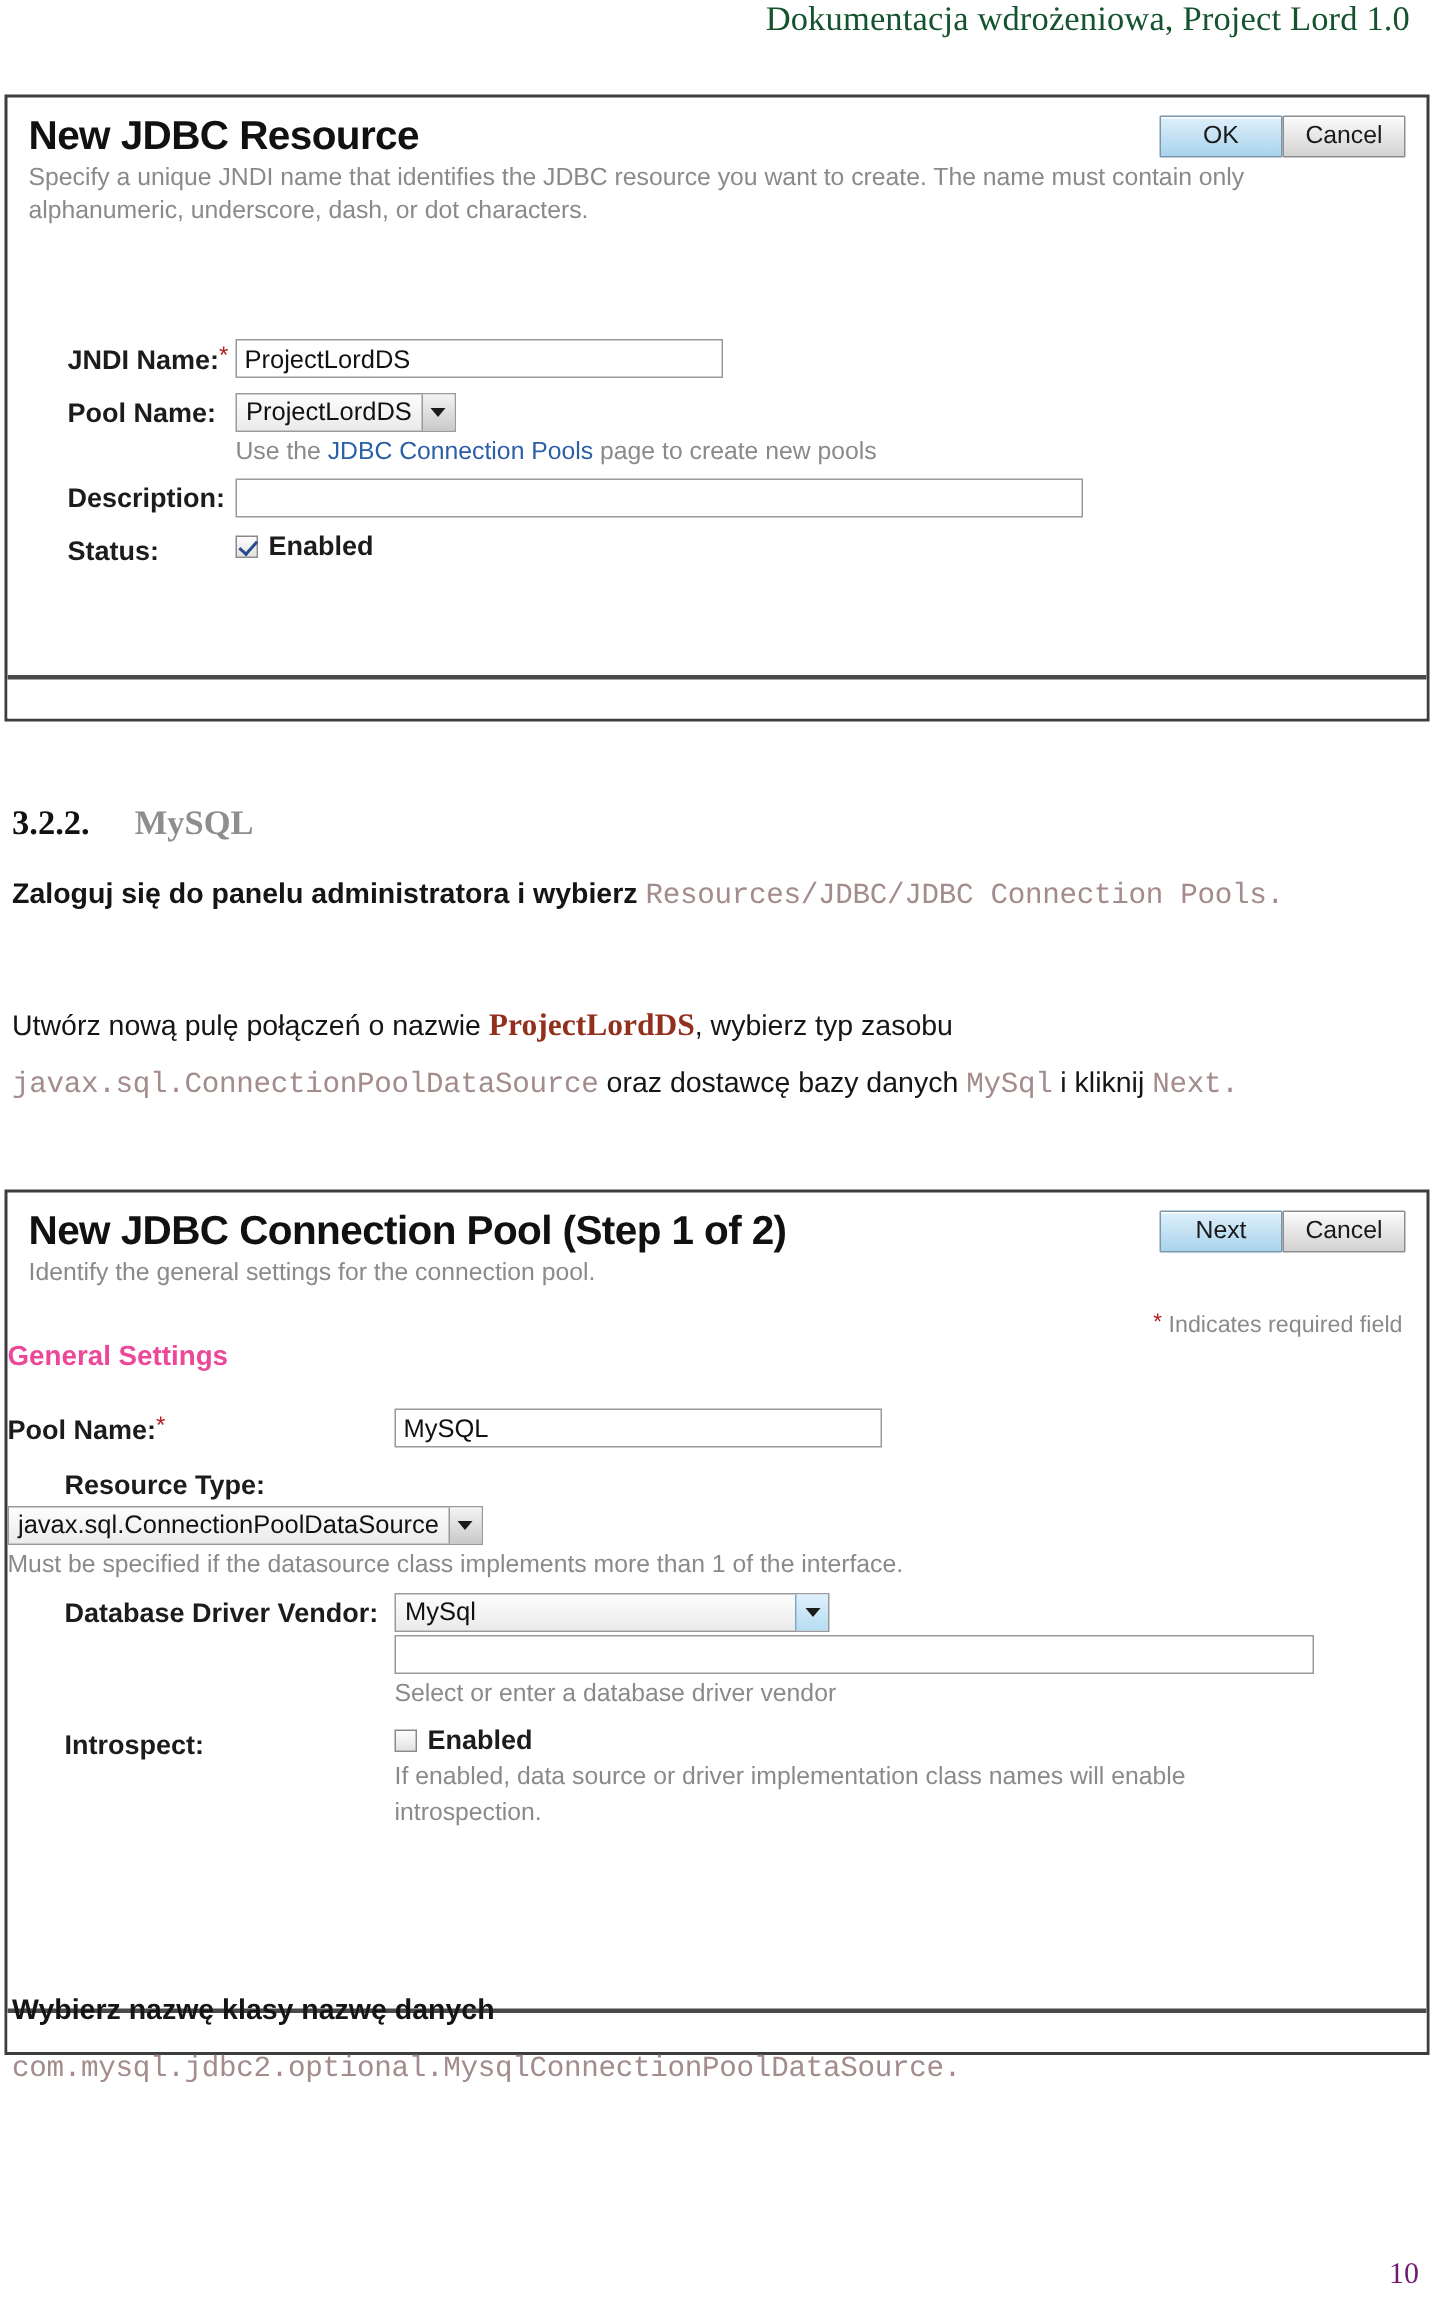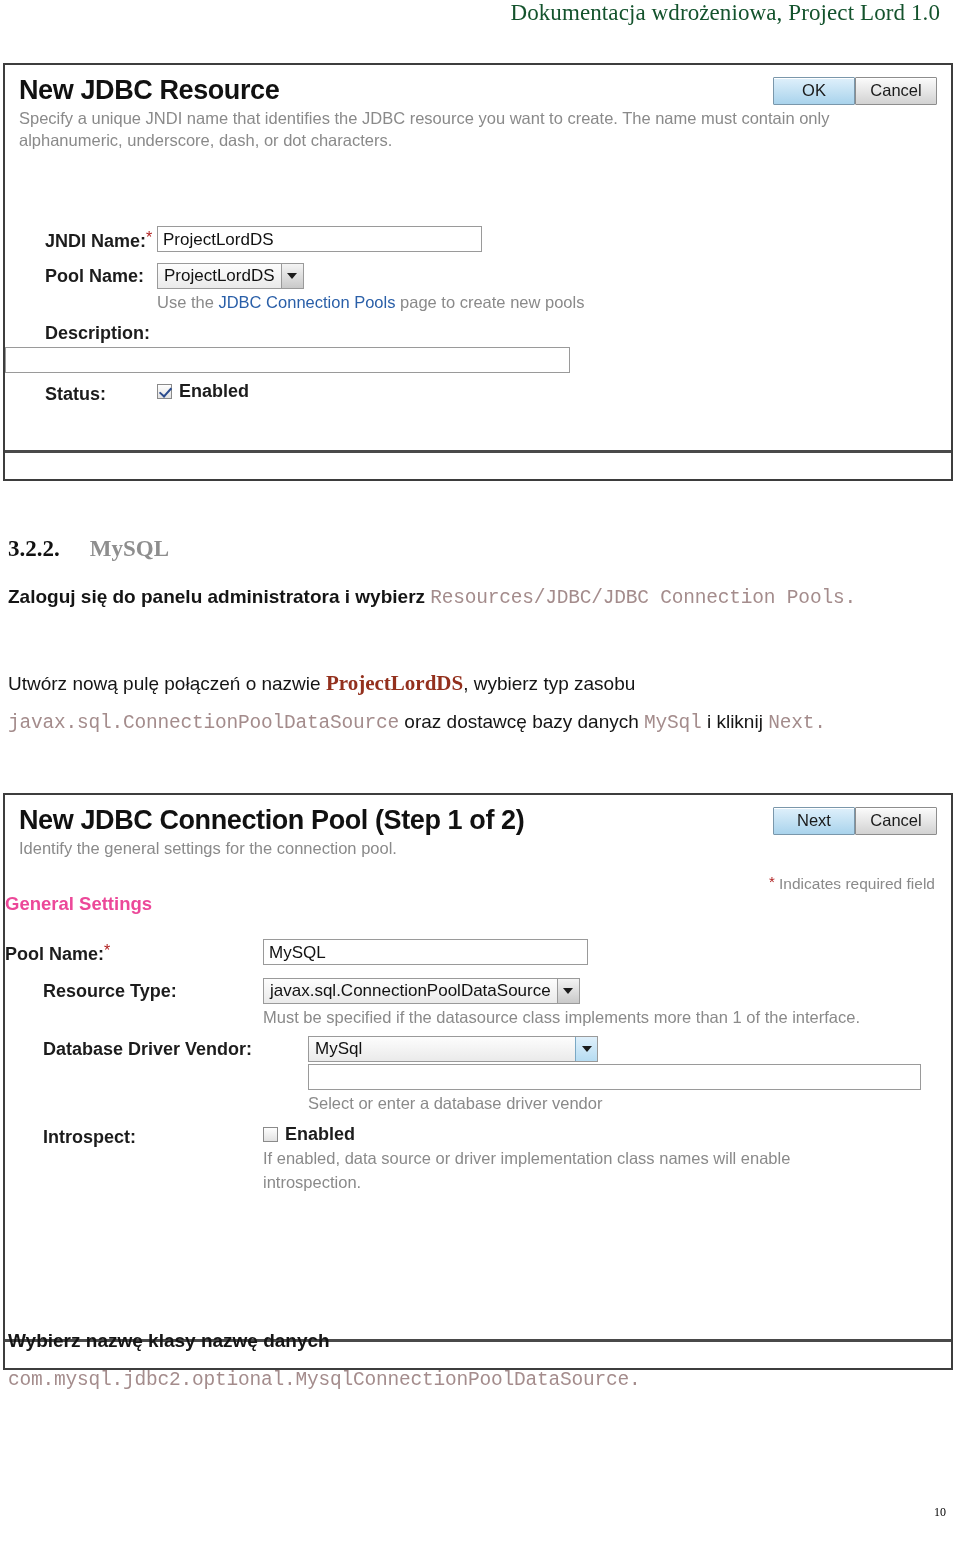--- a/index.html
+++ b/index.html
@@ -227,22 +227,22 @@
     font-family: "Liberation Serif", serif;
     font-weight: bold;
     font-size: 21px;
     color: #93301d;
   }
 
   .pageno {
     position: absolute;
     right: 14px;
     font-family: "Liberation Serif", serif;
-    font-size: 12px;
-    color: #000000;
+    font-size: 20px;
+    color: #701a75;
     margin-left: 39px;
   }
 </style>
 </head>
 <body>
 
 <div class="doc-header">
   <span>Dokumentacja wdrożeniowa, Project Lord 1.0</span>
 </div>
 
@@ -278,21 +278,21 @@
             <span class="carrow">
                 <i class="caret"></i>
               </span>
           </div>
           <div class="hint">
             <span>Use the </span><span class="link">JDBC Connection Pools</span><span> page to create new pools</span>
           </div>
         </div>
       </div>
 
-      <div class="frow" style="margin-bottom:8px; margin-top:6px;flex-direction:column;">
+      <div class="frow" style="margin-bottom:8px; margin-top:6px;">
         <div class="flabel" style="width:152px; padding-left:40px; box-sizing:border-box;">Description:</div>
         <div class="fctrl">
           <div class="textbox" style="width:565px;"></div>
         </div>
       </div>
 
       <div class="frow">
         <div class="flabel" style="width:152px; padding-left:40px; box-sizing:border-box;">Status:</div>
         <div class="fctrl">
           <div class="chk-line">
@@ -343,34 +343,34 @@
 
       <div class="frow" style="margin-bottom:10px;">
         <div class="flabel" style="width:258px; box-sizing:border-box;">
           <span>Pool Name:</span><span class="star">*</span>
         </div>
         <div class="fctrl">
           <div class="textbox" style="width:325px;">MySQL</div>
         </div>
       </div>
 
-      <div class="frow" style="margin-bottom:6px;">
+      <div class="frow" style="margin-bottom:6px;flex-direction:column;">
         <div class="flabel" style="width:258px; padding-left:38px; box-sizing:border-box;">Resource Type:</div>
         <div class="fctrl">
           <div class="combo">
             <span class="cval">javax.sql.ConnectionPoolDataSource</span>
             <span class="carrow">
                 <i class="caret"></i>
               </span>
           </div>
           <div class="hint">Must be specified if the datasource class implements more than 1 of the interface.</div>
         </div>
       </div>
 
-      <div class="frow" style="margin-bottom:6px; margin-top:4px;gap:45px;">
+      <div class="frow" style="margin-bottom:6px; margin-top:4px;">
         <div class="flabel" style="width:258px; padding-left:38px; box-sizing:border-box;">Database Driver Vendor:</div>
         <div class="fctrl">
           <div class="combo blue" style="width:290px;">
             <span class="cval" style="flex:1 1 auto;">MySql</span>
             <span class="carrow">
                 <i class="caret"></i>
               </span>
           </div>
           <div class="textbox" style="width:613px; margin-top:2px;"></div>
           <div class="hint">Select or enter a database driver vendor</div>

